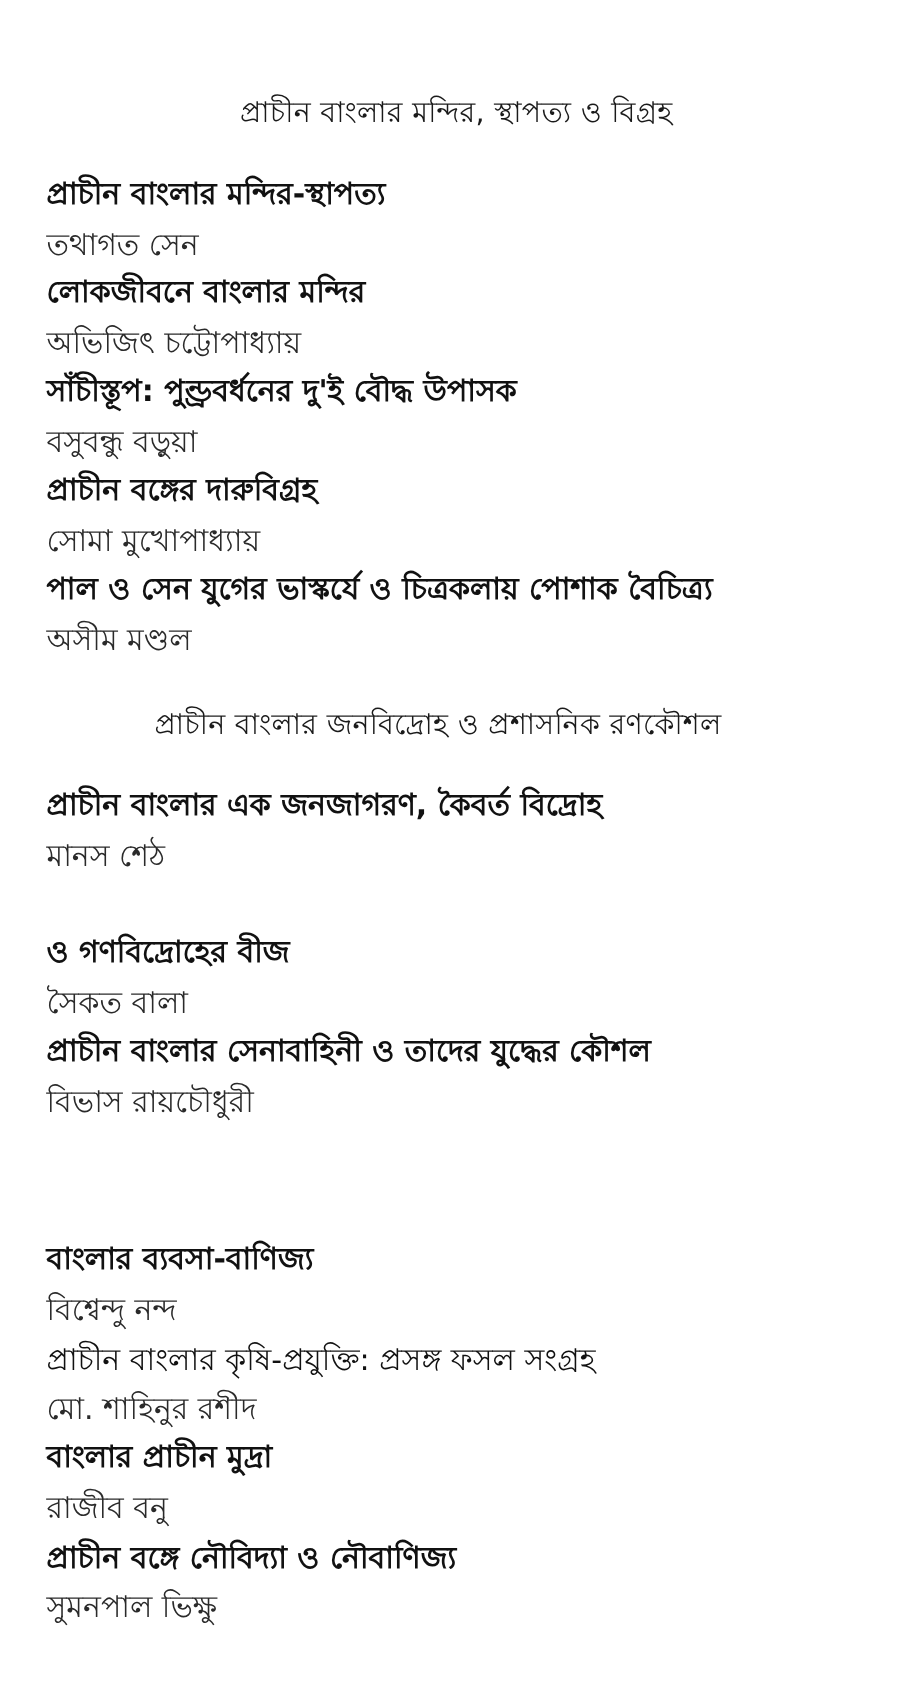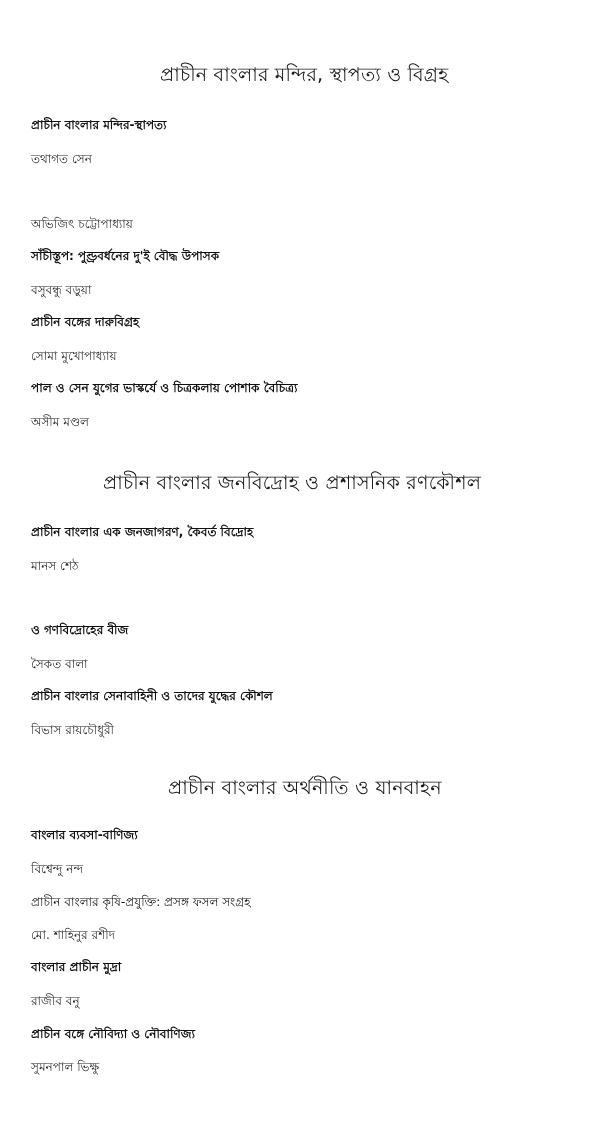--- a/index.html
+++ b/index.html
@@ -26,21 +26,21 @@
       font-size: 19px;
       font-weight: normal;
       color: #1a1a1a;
       white-space: nowrap;
       letter-spacing: 0.2px;
     }
     .entry {
       position: absolute;
       left: 31px;
       white-space: nowrap;
-      font-size: 12px;
+      font-size: 20px;
       line-height: 1;
     }
     .entry.title {
       font-weight: bold;
       color: #111111;
     }
     .entry.author {
       font-weight: normal;
       color: #2a2a2a;
     }
@@ -48,20 +48,21 @@
 </head>
 <body>
 
 <div class="page">
 
   <div class="section-heading" style="left:160px; top:44px;">প্রাচীন বাংলার মন্দির, স্থাপত্য ও বিগ্রহ</div>
 
   <div class="entry title" style="top:103px;">প্রাচীন বাংলার মন্দির-স্থাপত্য</div>
   <div class="entry author" style="top:137px;">তথাগত সেন</div>
 
+  <div class="entry title" style="top:168px;">লোকজীবনে বাংলার মন্দির</div>
   <div class="entry author" style="top:202px;">অভিজিৎ চট্টোপাধ্যায়</div>
 
   <div class="entry title" style="top:234px;">সাঁচীস্তূপ: পুণ্ড্রবর্ধনের দু'ই বৌদ্ধ উপাসক</div>
   <div class="entry author" style="top:268px;">বসুবন্ধু বড়ুয়া</div>
 
   <div class="entry title" style="top:300px;">প্রাচীন বঙ্গের দারুবিগ্রহ</div>
   <div class="entry author" style="top:334px;">সোমা মুখোপাধ্যায়</div>
 
   <div class="entry title" style="top:366px;">পাল ও সেন যুগের ভাস্কর্যে ও চিত্রকলায় পোশাক বৈচিত্র্য</div>
   <div class="entry author" style="top:400px;">অসীম মণ্ডল</div>
@@ -70,21 +71,20 @@
 
   <div class="entry title" style="top:510px;">প্রাচীন বাংলার এক জনজাগরণ, কৈবর্ত বিদ্রোহ</div>
   <div class="entry author" style="top:544px;">মানস শেঠ</div>
 
   <div class="entry title" style="top:608px;">ও গণবিদ্রোহের বীজ</div>
   <div class="entry author" style="top:642px;">সৈকত বালা</div>
 
   <div class="entry title" style="top:674px;">প্রাচীন বাংলার সেনাবাহিনী ও তাদের যুদ্ধের কৌশল</div>
   <div class="entry author" style="top:708px;">বিভাস রায়চৌধুরী</div>
 
-  <div class="section-heading" style="left:168px; top:757px;">প্রাচীন বাংলার অর্থনীতি ও যানবাহন</div>
 
   <div class="entry title" style="top:813px;text-align:center;">বাংলার ব্যবসা-বাণিজ্য</div>
   <div class="entry author" style="top:847px;">বিশ্বেন্দু নন্দ</div>
 
   <div class="entry author" style="top:880px; color:#111;">প্রাচীন বাংলার কৃষি-প্রযুক্তি: প্রসঙ্গ ফসল সংগ্রহ</div>
   <div class="entry author" style="top:913px;">মো. শাহিনুর রশীদ</div>
 
   <div class="entry title" style="top:945px;text-align:right;">বাংলার প্রাচীন মুদ্রা</div>
   <div class="entry author" style="top:979px;">রাজীব বনু</div>
 

